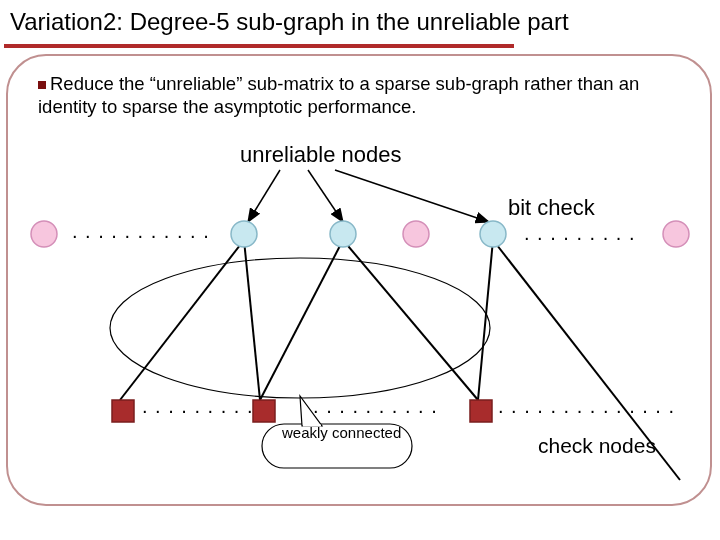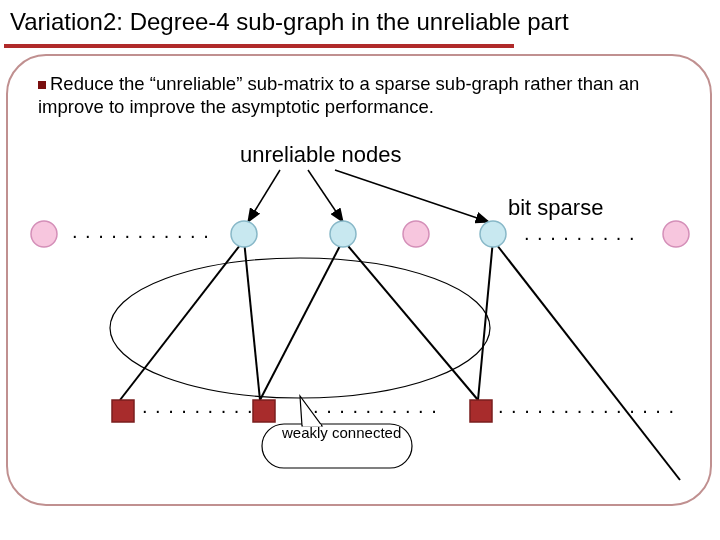--- a/index.html
+++ b/index.html
@@ -90,31 +90,32 @@
     position: absolute;
     left: 0;
     top: 0;
   }
 </style>
 </head>
 <body>
 
 <div class="slide">
 
-  <div class="title">Variation2: Degree-4 sub-graph in the unreliable part</div>
+  <div class="title">Variation2: Degree-5 sub-graph in the unreliable part</div>
   <div class="title-underline"></div>
 
   <div class="content-box"></div>
 
   <div class="bullet-row">
-    <span class="bullet-square"></span><span>Reduce the “unreliable” sub-matrix to a sparse sub-graph rather than an improve to improve the asymptotic performance.</span>
+    <span class="bullet-square"></span><span>Reduce the “unreliable” sub-matrix to a sparse sub-graph rather than an identity to sparse the asymptotic performance.</span>
   </div>
 
   <div class="label-unreliable">unreliable nodes</div>
-  <div class="label-bitnodes">bit sparse</div>
+  <div class="label-bitnodes">bit check</div>
+  <div class="label-checknodes">check nodes</div>
 
   <div class="dots" style="left:72px; top:220px;">. . . . . . . . . . .</div>
   <div class="dots" style="left:524px; top:222px;">. . . . . . . . .</div>
   <div class="dots" style="left:142px; top:395px;">. . . . . . . . .</div>
   <div class="dots" style="left:300px; top:395px;">. . . . . . . . . . .</div>
   <div class="dots" style="left:498px; top:395px;">. . . . . . . . . . . . . .</div>
 
   <svg class="svg-layer" width="720" height="540">
     <defs>
       <marker id="arrowhead" markerWidth="10" markerHeight="8" refX="9" refY="4" orient="auto">

